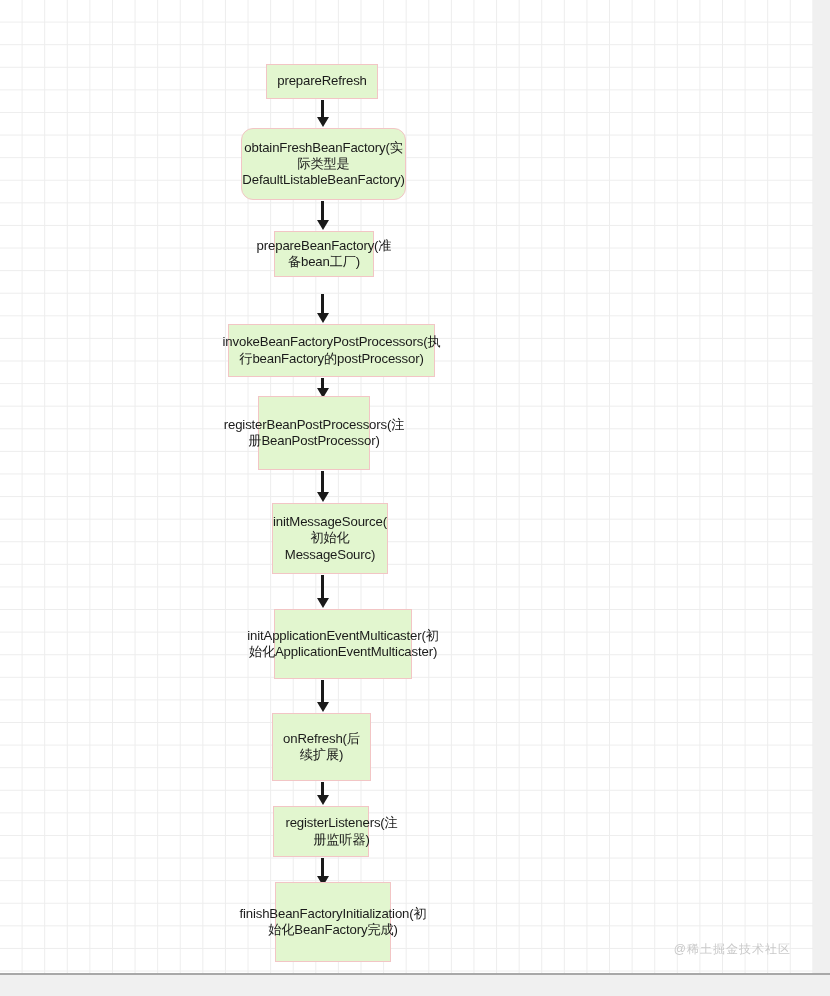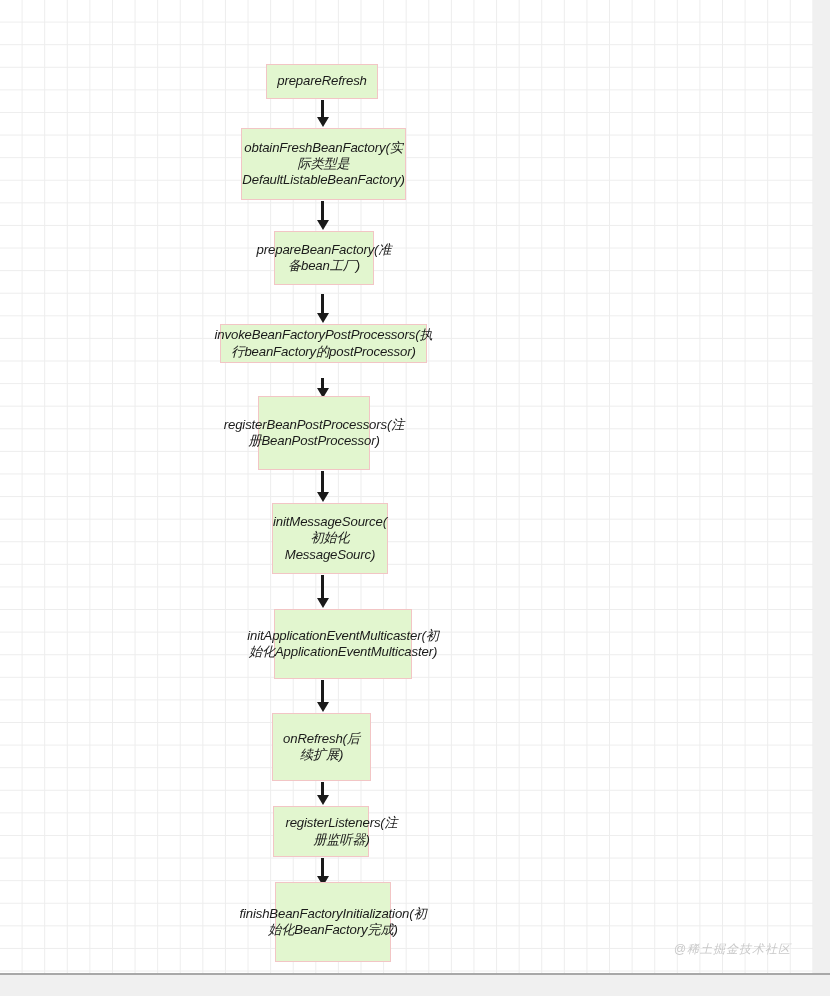--- a/index.html
+++ b/index.html
@@ -15,21 +15,20 @@
     font-family: "Liberation Sans", "DejaVu Sans", sans-serif;
   }
 
   
   #page {
     position: relative;
     width: 830px;
     height: 996px;
     background: #0f172a;
     overflow: hidden;
-    font-style: italic;
   }
 
   
   #canvas {
     position: absolute;
     left: 0;
     top: 0;
     width: 813px;
     height: 974px;
     background-color: #ffffff;
@@ -122,29 +121,29 @@
 <body>
 
 <div id="page">
 
   <div id="canvas">
 
     <div class="node" style="left:266px; top:64px; width:112px; height:35px;">prepareRefresh</div>
 
     <div class="arrow" style="left:321px; top:100px; height:18px;"></div>
 
-    <div class="node" style="left:241px; top:128px; width:165px; height:72px;">obtainFreshBeanFactory(实际类型是DefaultListableBeanFactory)</div>
+    <div class="node" style="left:241px; top:128px; width:165px; height:72px;border-radius:12px;">obtainFreshBeanFactory(实际类型是DefaultListableBeanFactory)</div>
 
     <div class="arrow" style="left:321px; top:201px; height:20px;"></div>
 
-    <div class="node" style="left:274px; top:231px; width:100px; height:54px;text-align:center;">prepareBeanFactory(准备bean工厂)</div>
+    <div class="node" style="left:274px; top:231px; width:100px; height:46px;text-align:center;">prepareBeanFactory(准备bean工厂)</div>
 
     <div class="arrow" style="left:321px; top:294px; height:20px;"></div>
 
-    <div class="node" style="left:220px; top:324px; width:207px; height:39px;">invokeBeanFactoryPostProcessors(执行beanFactory的postProcessor)</div>
+    <div class="node" style="left:228px; top:324px; width:207px; height:53px;">invokeBeanFactoryPostProcessors(执行beanFactory的postProcessor)</div>
 
     <div class="arrow" style="left:321px; top:378px; height:11px;"></div>
 
     <div class="node" style="left:258px; top:396px; width:112px; height:74px;">registerBeanPostProcessors(注册BeanPostProcessor)</div>
 
     <div class="arrow" style="left:321px; top:471px; height:22px;"></div>
 
     <div class="node" style="left:272px; top:503px; width:116px; height:71px;">initMessageSource( 初始化MessageSourc)</div>
 
     <div class="arrow" style="left:321px; top:575px; height:24px;"></div>

